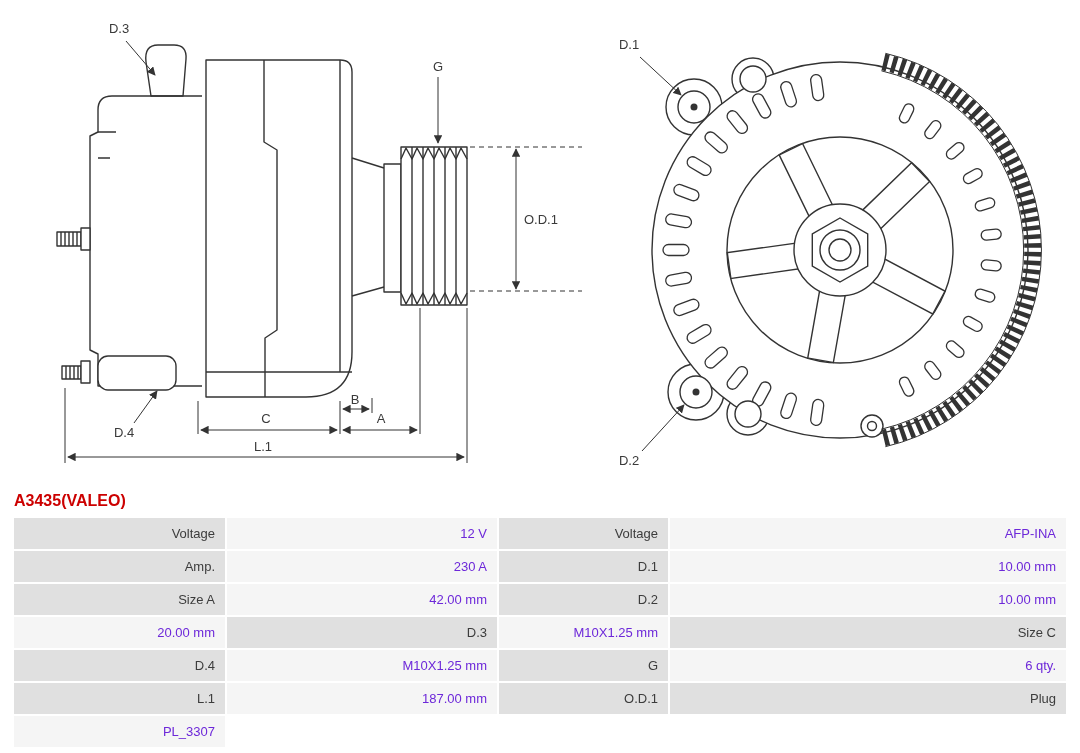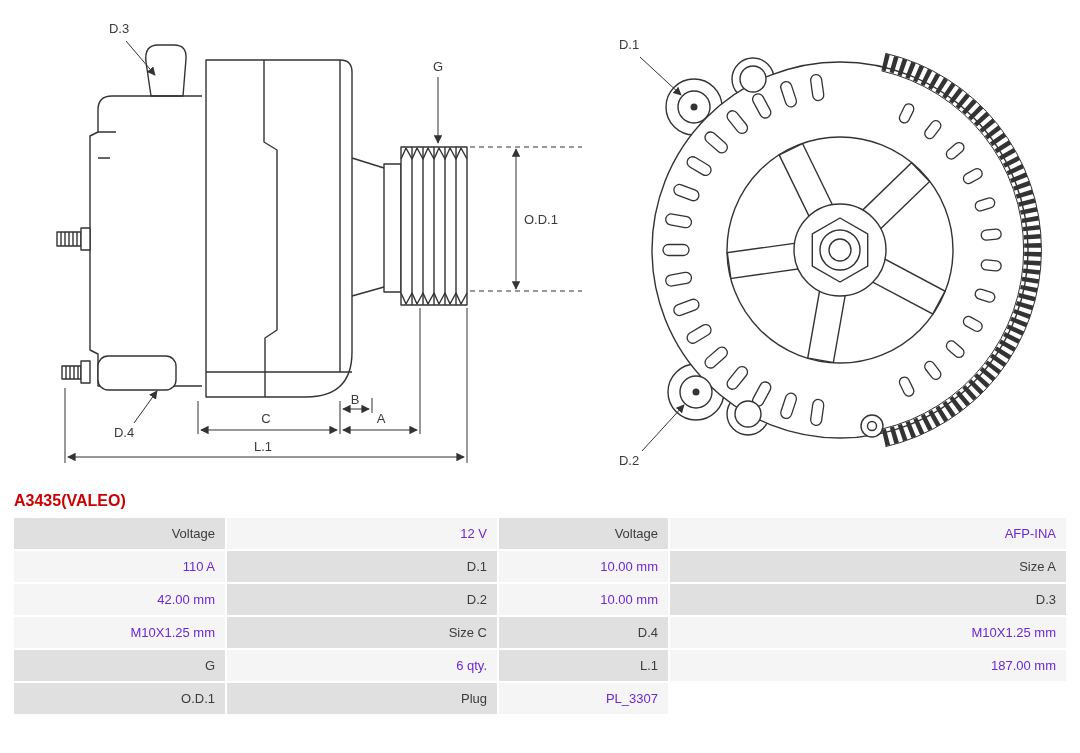--- a/index.html
+++ b/index.html
@@ -174,29 +174,31 @@
 </div>
 
 <h1 class="part-number">A3435(VALEO)</h1>
 
 <div class="spec-table">
   <div class="cell label">Voltage</div>
   <div class="cell value">12 V</div>
   <div class="cell label">Voltage</div>
   <div class="cell value">AFP-INA</div>
 
-  <div class="cell value">110 A</div>
+  <div class="cell label">Amp.</div>
+  <div class="cell value">230 A</div>
   <div class="cell label">D.1</div>
   <div class="cell value">10.00 mm</div>
 
   <div class="cell label">Size A</div>
   <div class="cell value">42.00 mm</div>
   <div class="cell label">D.2</div>
   <div class="cell value">10.00 mm</div>
 
+  <div class="cell value">20.00 mm</div>
   <div class="cell label">D.3</div>
   <div class="cell value">M10X1.25 mm</div>
 
   <div class="cell label">Size C</div>
   <div class="cell label">D.4</div>
   <div class="cell value">M10X1.25 mm</div>
 
   <div class="cell label">G</div>
   <div class="cell value">6 qty.</div>
   <div class="cell label">L.1</div>

